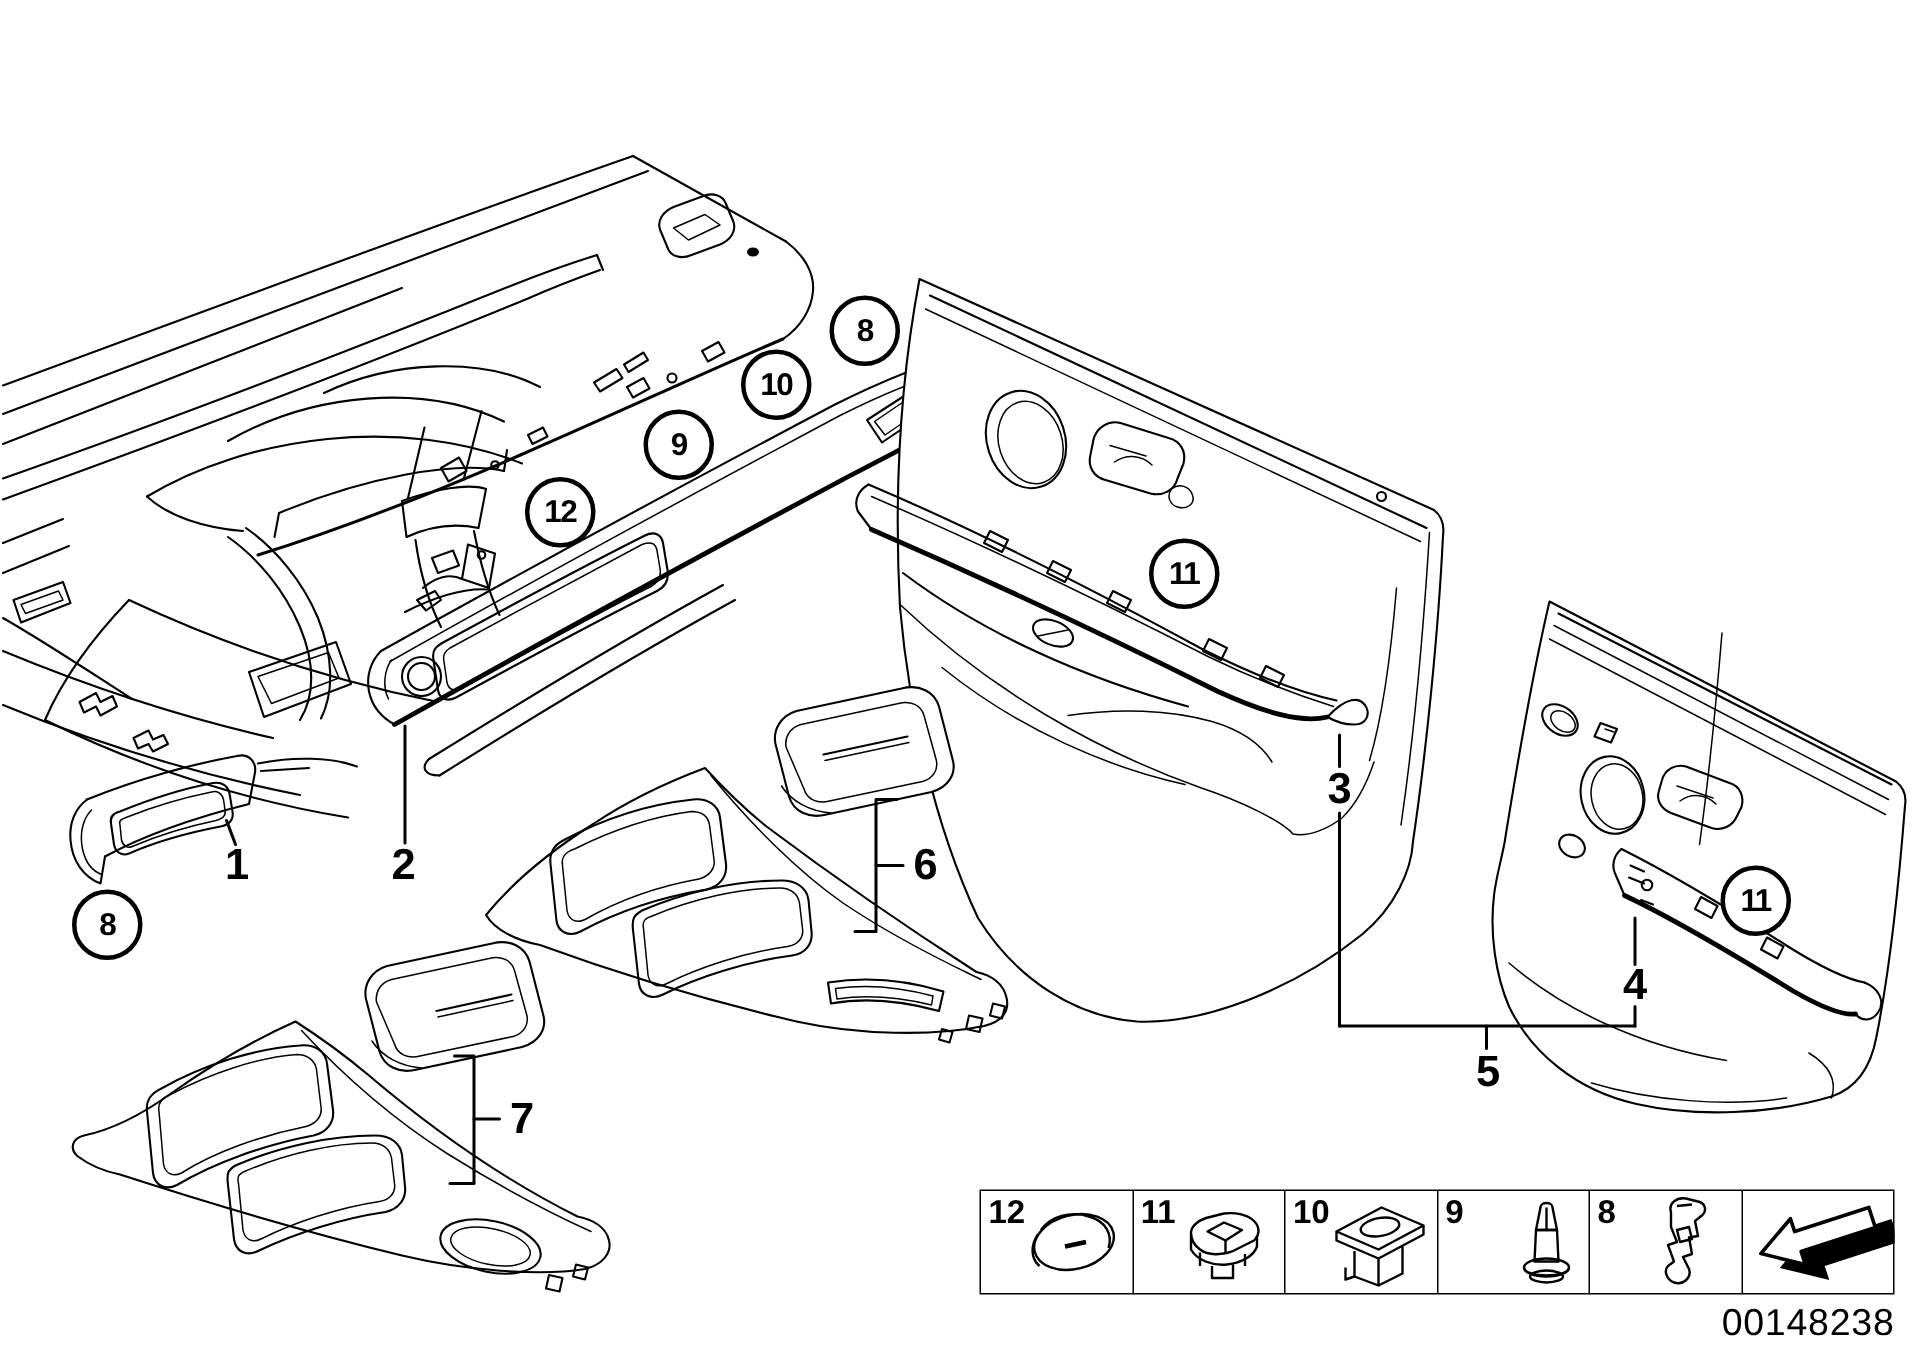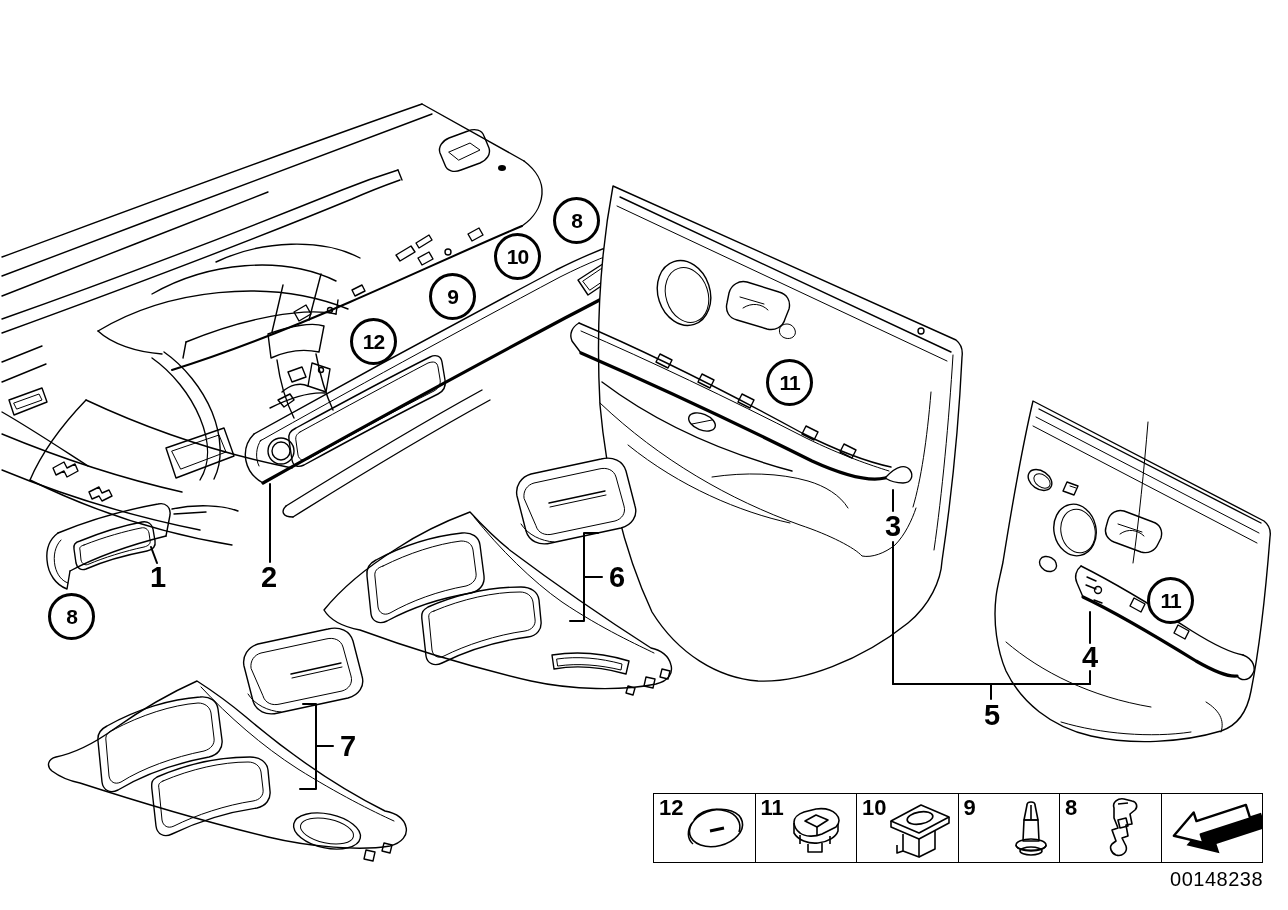--- a/index.html
+++ b/index.html
@@ -28,21 +28,21 @@
   #pl-4{left:970px;top:698px}  #pl-5{left:595px;top:560px}
   #pl-6{left:326px;top:729px}
   .legend{position:absolute;left:653px;top:793px;width:610px;height:70px;box-sizing:border-box;
       border:1.8px solid #000;display:flex;}
   .lcell{position:relative;flex:1 1 0;box-sizing:border-box;border-right:1.8px solid #000;
       cursor:pointer;}
   .lcell:last-child{border-right:none;}
   .lnum{position:absolute;left:5px;top:1px;font-weight:bold;font-size:22px;}
   .licon{position:absolute;left:0;top:0;}
   .fig-id{position:absolute;left:1120px;top:868px;width:143px;text-align:right;
-      font-size:20px;letter-spacing:0.5px;}
+      font-size:25px;letter-spacing:0.5px;}
 </style>
 </head>
 <body>
 
 <div class="canvas">
 
   <svg class="art" width="1288" height="910" viewBox="0 0 1288 910">
 
     <g>
       <path d="M 2,257 C 140,206 290,150 422,104"></path>

